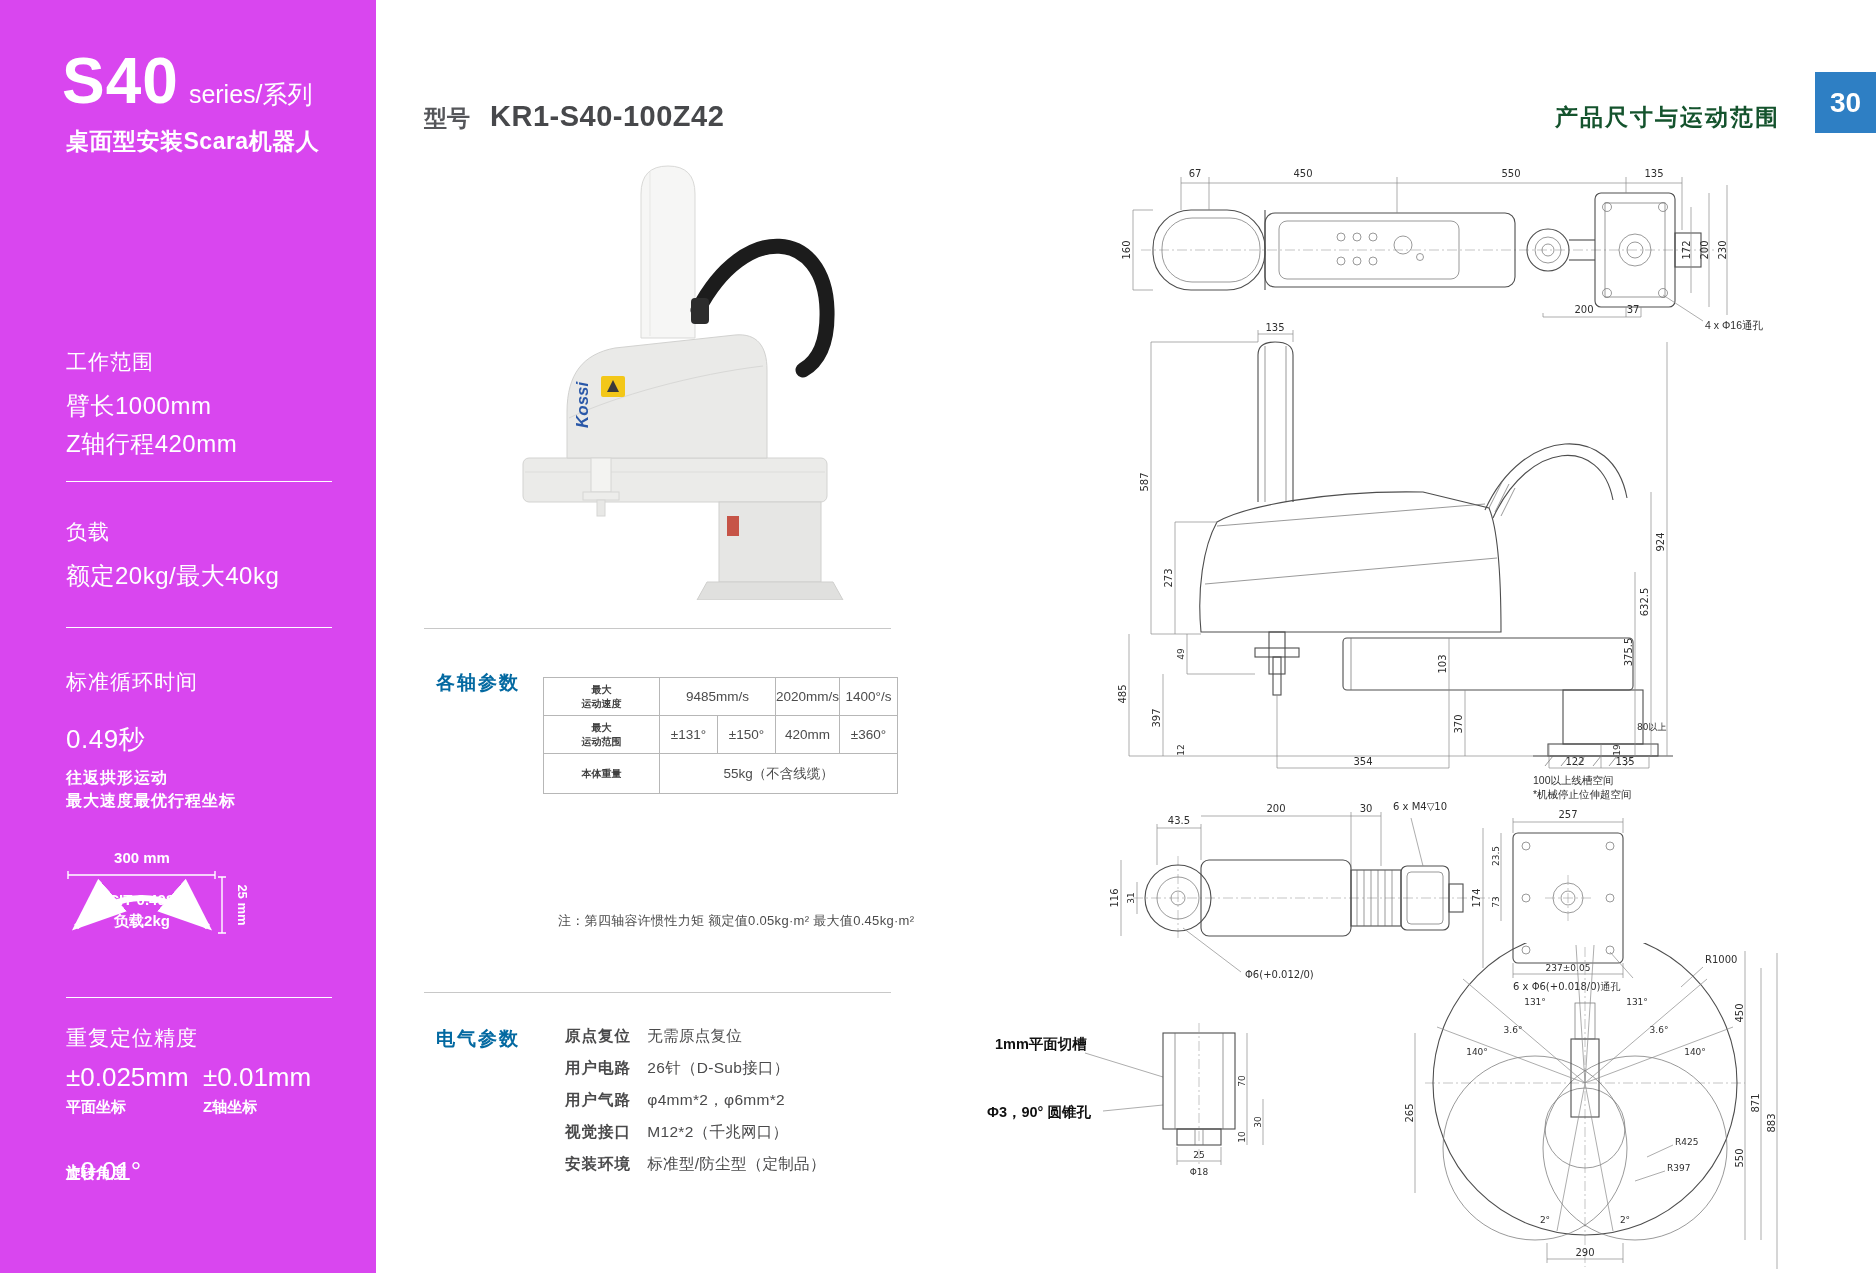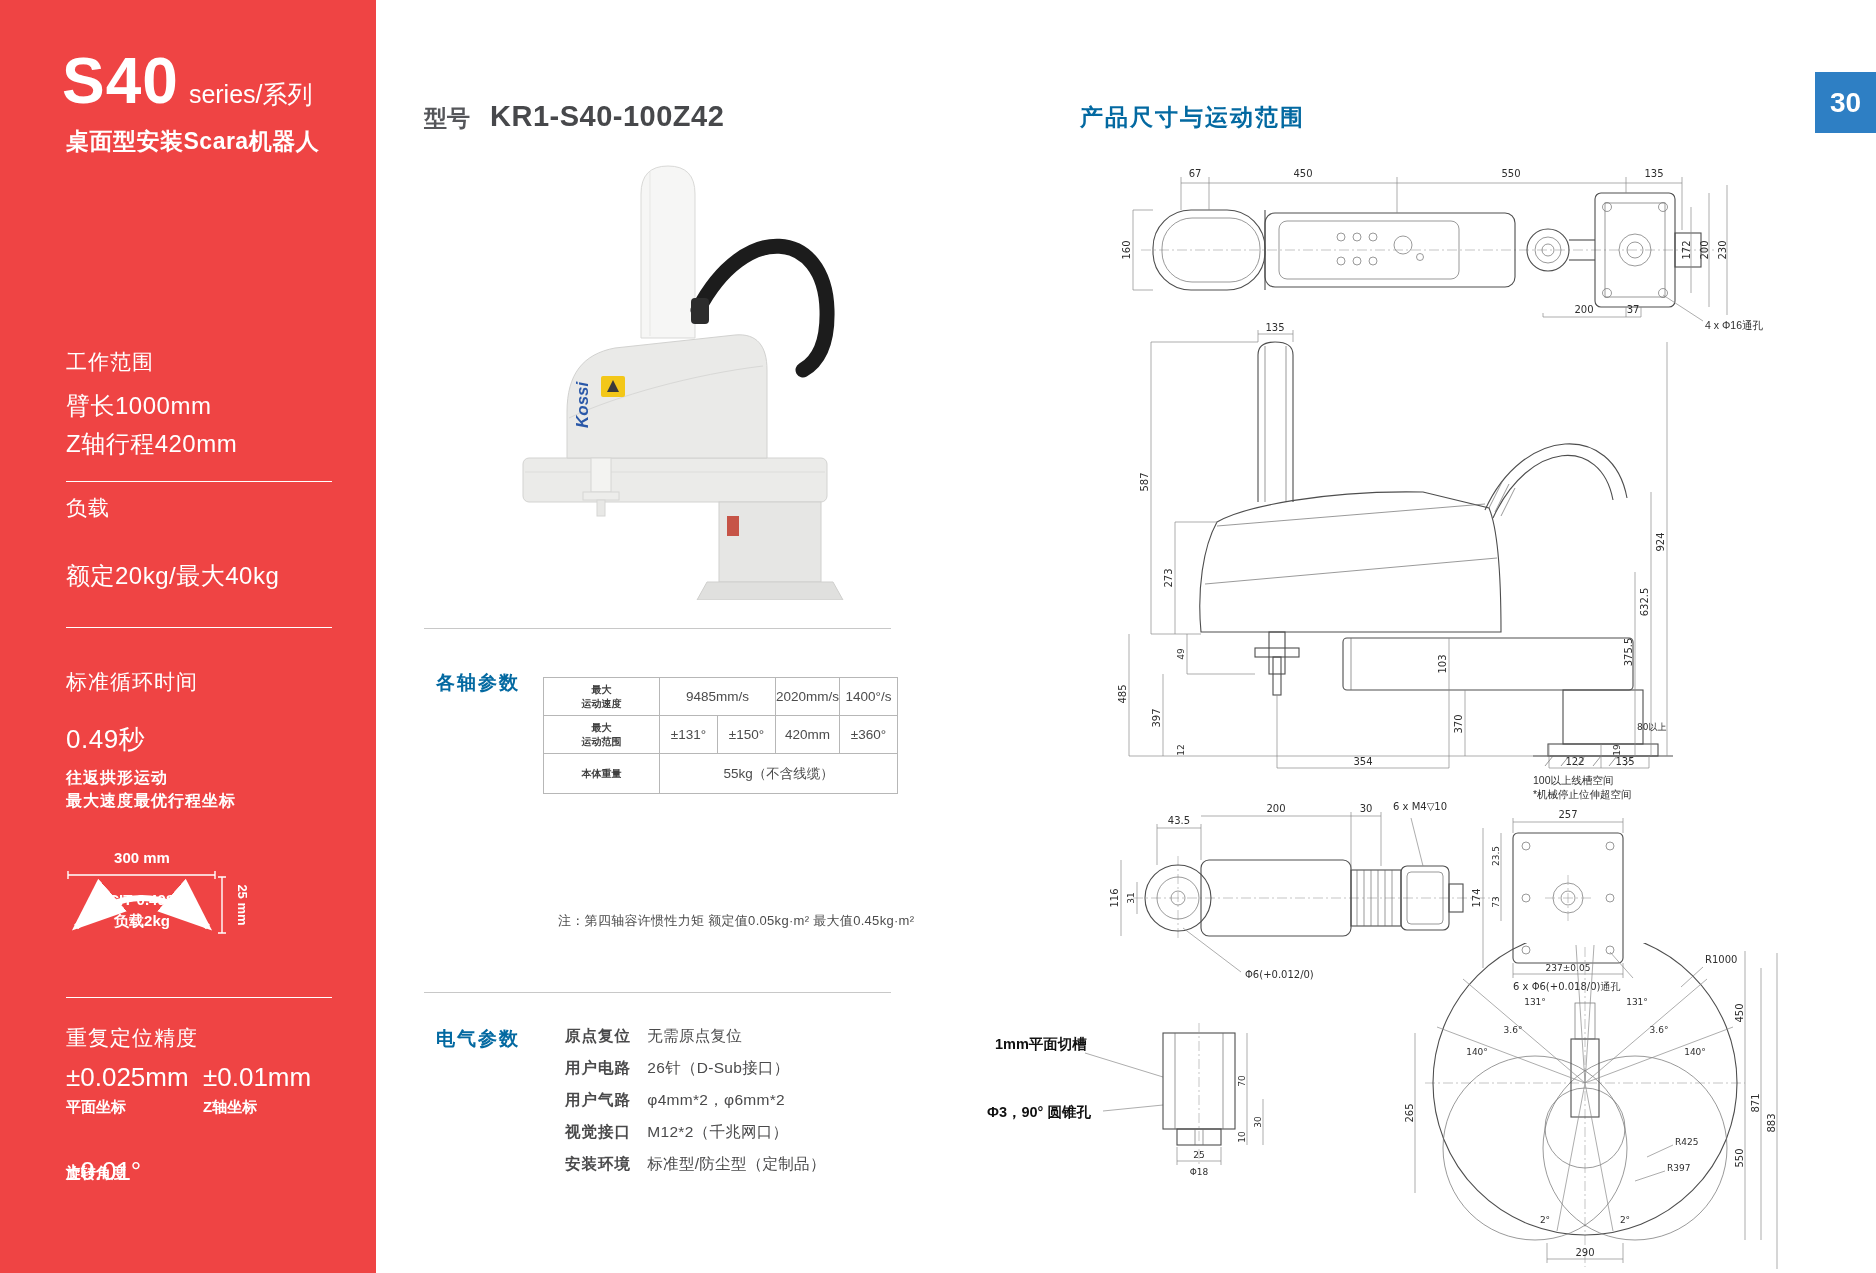--- a/index.html
+++ b/index.html
@@ -1,20 +1,20 @@
 <!DOCTYPE html>
 <html><head>
 <meta charset="utf-8">
 <style>
   html,body{margin:0;padding:0;background:#fff;}
   .page{position:relative;width:1876px;height:1273px;background:#ffffff;overflow:hidden;
         font-family:"Liberation Sans","DejaVu Sans",sans-serif;}
 
   
-  .sidebar{position:absolute;left:0;top:0;width:376px;height:1273px;background:#ef4444;color:#fff;}
+  .sidebar{position:absolute;left:0;top:0;width:376px;height:1273px;background:#d946ef;color:#fff;}
   .sb-abs{position:absolute;}
   .sb-series{left:62px;top:44px;display:flex;align-items:baseline;gap:10px;}
   .sb-series .big{font-size:64px;font-weight:bold;letter-spacing:1px;}
   .sb-series .suffix{font-size:25px;font-weight:normal;}
   .sb-subtitle{left:66px;top:126px;font-size:23px;font-weight:bold;letter-spacing:0.5px;}
   .sb-h{font-size:21px;letter-spacing:1px;}
   .sb-v{font-size:24px;letter-spacing:0.5px;}
   .sb-small{font-size:16px;font-weight:bold;letter-spacing:1px;}
   .sb-divider{position:absolute;left:66px;width:266px;height:1px;background:#ffffff;}
   .prec-val{font-size:26px;}
@@ -39,22 +39,22 @@
   td.corner .c-top{position:absolute;top:2px;right:7px;font-weight:bold;font-size:13px;}
   td.corner .c-bot{position:absolute;bottom:2px;left:7px;font-weight:bold;font-size:13px;}
   .axis-note{position:absolute;left:558px;top:912px;font-size:13px;color:#4c4c4c;letter-spacing:0.3px;}
 
   .elec-rows{position:absolute;left:565px;top:1026px;}
   .elec-row{height:32px;font-size:15.5px;color:#4a4a4b;white-space:nowrap;}
   .elec-row .el{display:inline-block;width:78px;font-weight:bold;letter-spacing:1px;}
   .elec-row .ev{letter-spacing:0.3px;}
 
   
-  .dwg-title{position:absolute;left:1080px;top:102px;width:700px;text-align:left;
-             font-size:23px;font-weight:bold;color:#0369a1;letter-spacing:2px;}
+  .dwg-title{position:absolute;left:1080px;top:102px;width:700px;text-align:right;
+             font-size:23px;font-weight:bold;color:#14532d;letter-spacing:2px;}
   .page-badge{position:absolute;right:0;top:72px;width:61px;height:61px;background:#2e7fc4;
               color:#fff;font-size:28px;font-weight:bold;display:flex;align-items:center;justify-content:center;}
 
   
   .ol{fill:none;stroke:#4e4e4e;stroke-width:1.1px;}
   .ol2{fill:none;stroke:#6e6e6e;stroke-width:0.7px;}
   .dl{fill:none;stroke:#8a8a8a;stroke-width:0.7px;}
   .cl{fill:none;stroke:#a0a0a0;stroke-width:0.6px;stroke-dasharray:10 3 2 3;}
   text.dim{font-family:"DejaVu Sans",sans-serif;font-size:10px;fill:#2e2e2e;}
   text.dim9{font-family:"DejaVu Sans",sans-serif;font-size:9px;fill:#2e2e2e;}
@@ -74,21 +74,21 @@
       <span class="suffix">series/系列</span>
     </div>
     <div class="sb-abs sb-subtitle">桌面型安装Scara机器人</div>
 
     <div class="sb-abs sb-h" style="left:66px;top:348px;">工作范围</div>
     <div class="sb-abs sb-v" style="left:66px;top:390px;">臂长1000mm</div>
     <div class="sb-abs sb-v" style="left:66px;top:428px;">Z轴行程420mm</div>
 
     <div class="sb-divider" style="top:481px;"></div>
 
-    <div class="sb-abs sb-h" style="left:66px;top:494px;">负载</div>
+    <div class="sb-abs sb-h" style="left:66px;top:518px;">负载</div>
     <div class="sb-abs sb-v" style="left:66px;top:560px;">额定20kg/最大40kg</div>
 
     <div class="sb-divider" style="top:627px;"></div>
 
     <div class="sb-abs sb-h" style="left:66px;top:668px;">标准循环时间</div>
     <div class="sb-abs sb-v" style="left:66px;top:722px;font-size:26px;">0.49秒</div>
     <div class="sb-abs sb-small" style="left:66px;top:768px;">往返拱形运动</div>
     <div class="sb-abs sb-small" style="left:66px;top:791px;">最大速度最优行程坐标</div>
 
     <svg class="sb-abs" style="left:0;top:845px;" width="280" height="100" viewBox="0 0 280 100">

